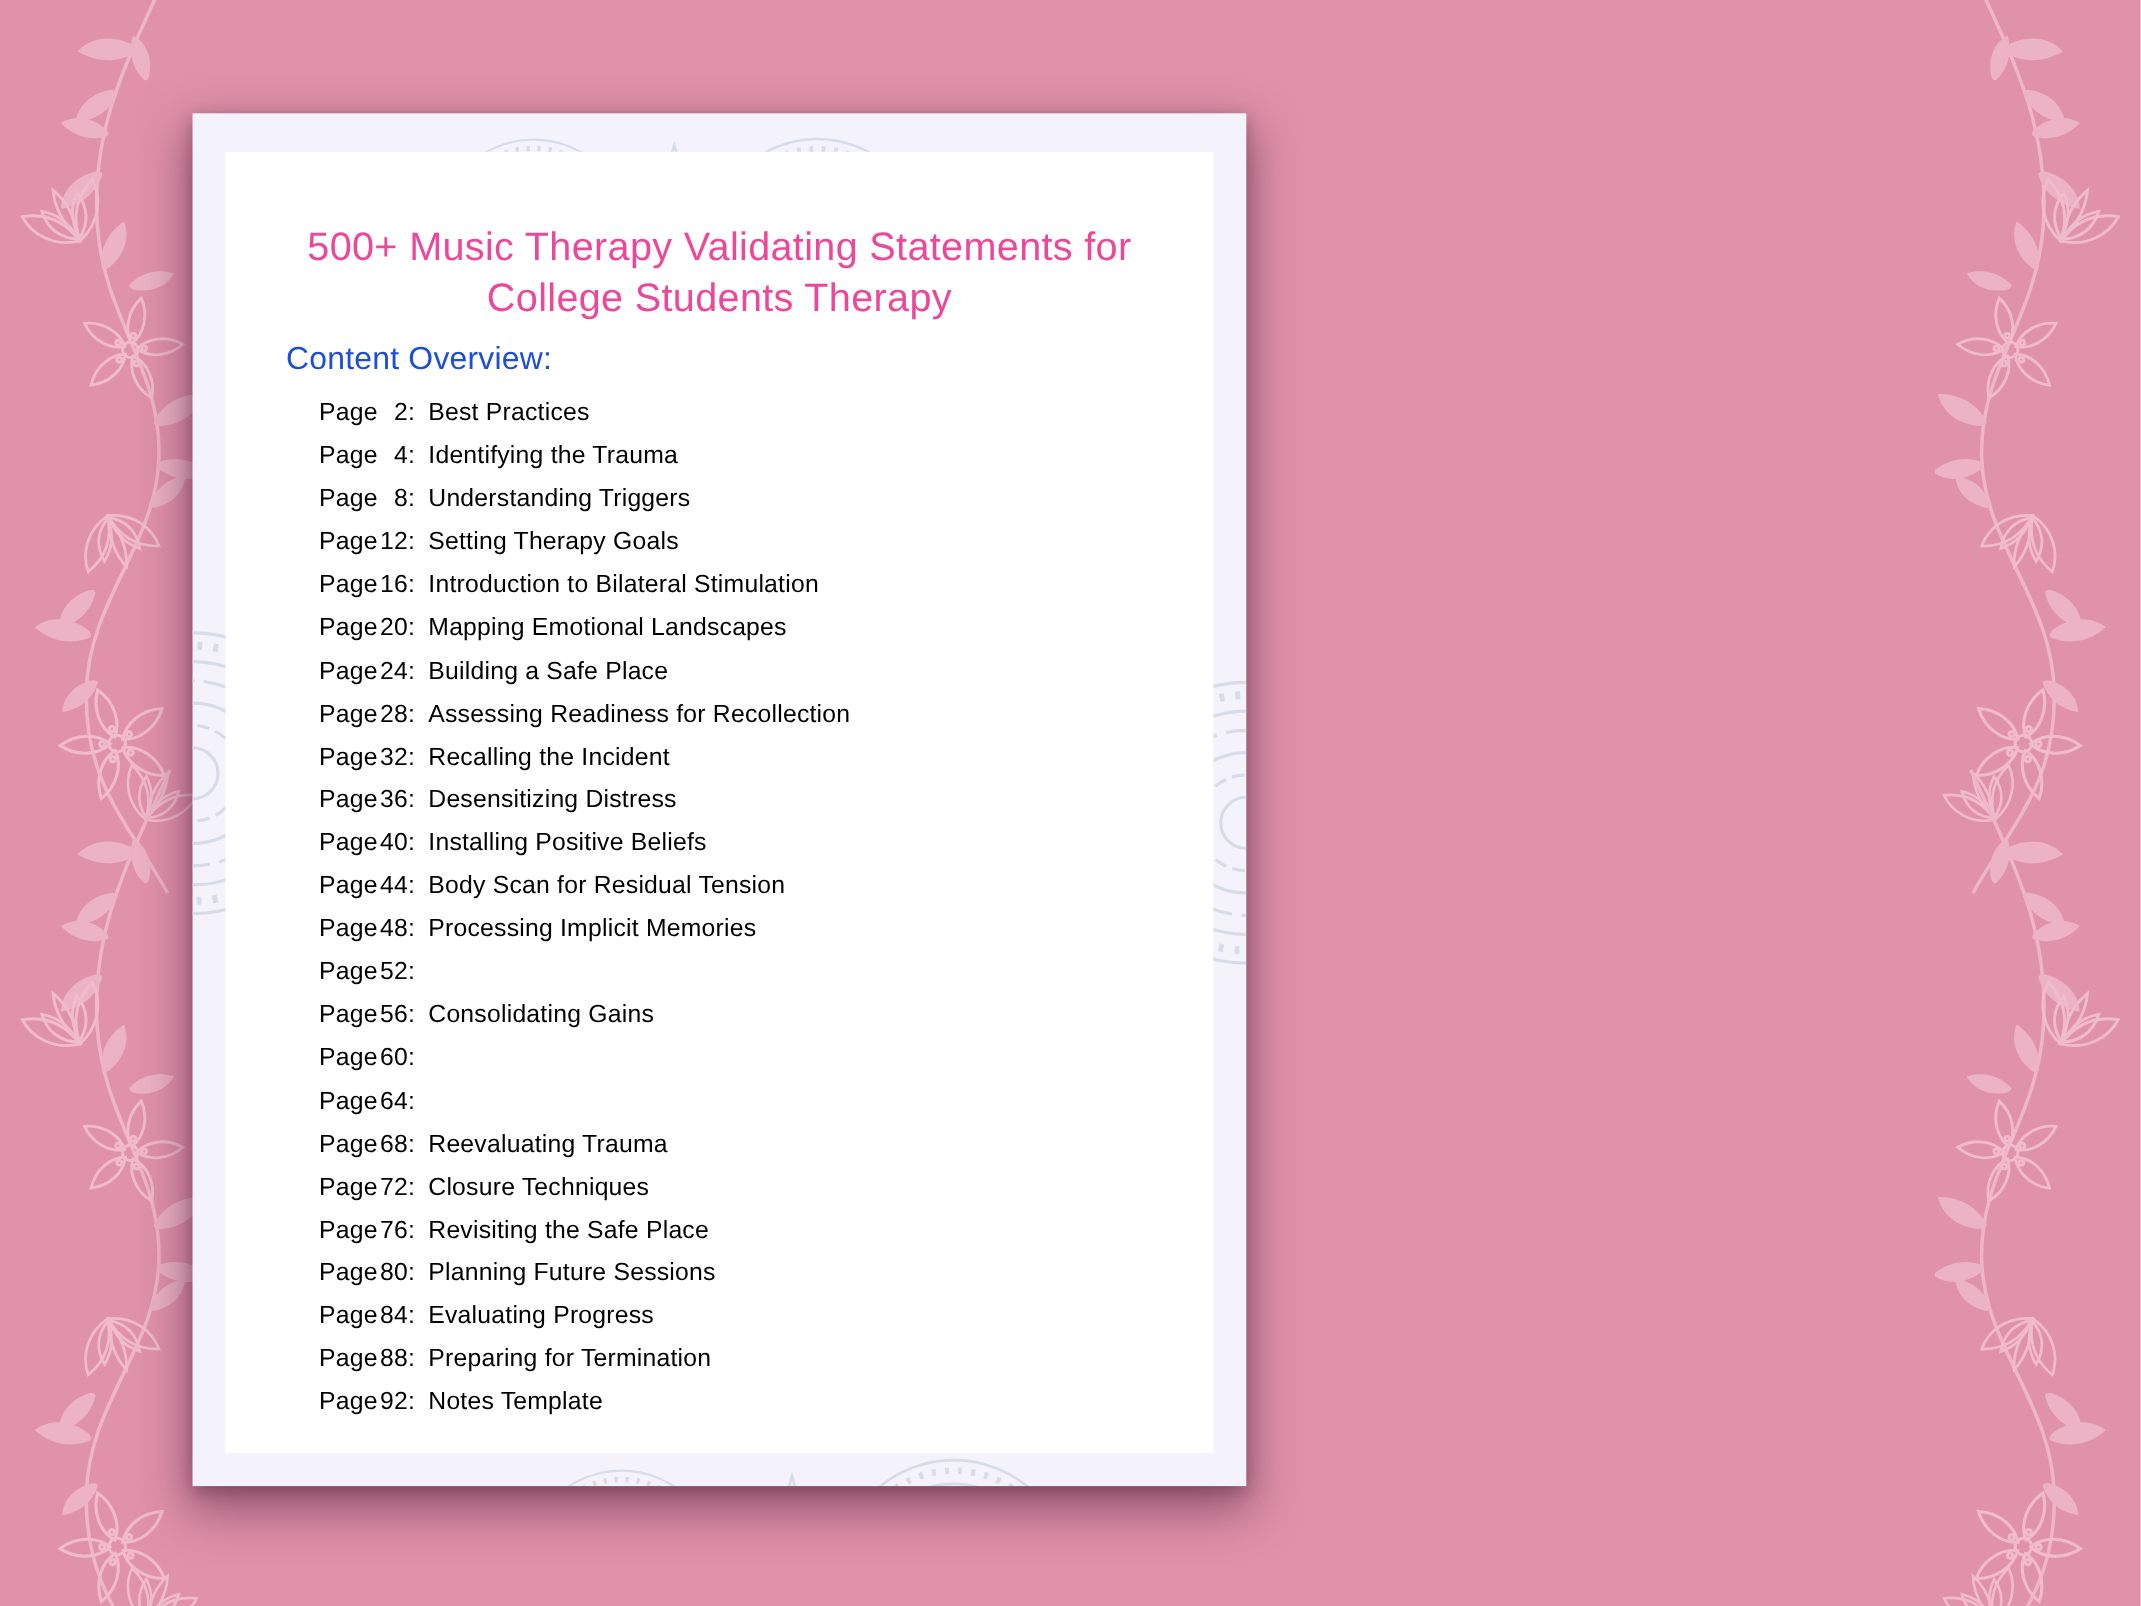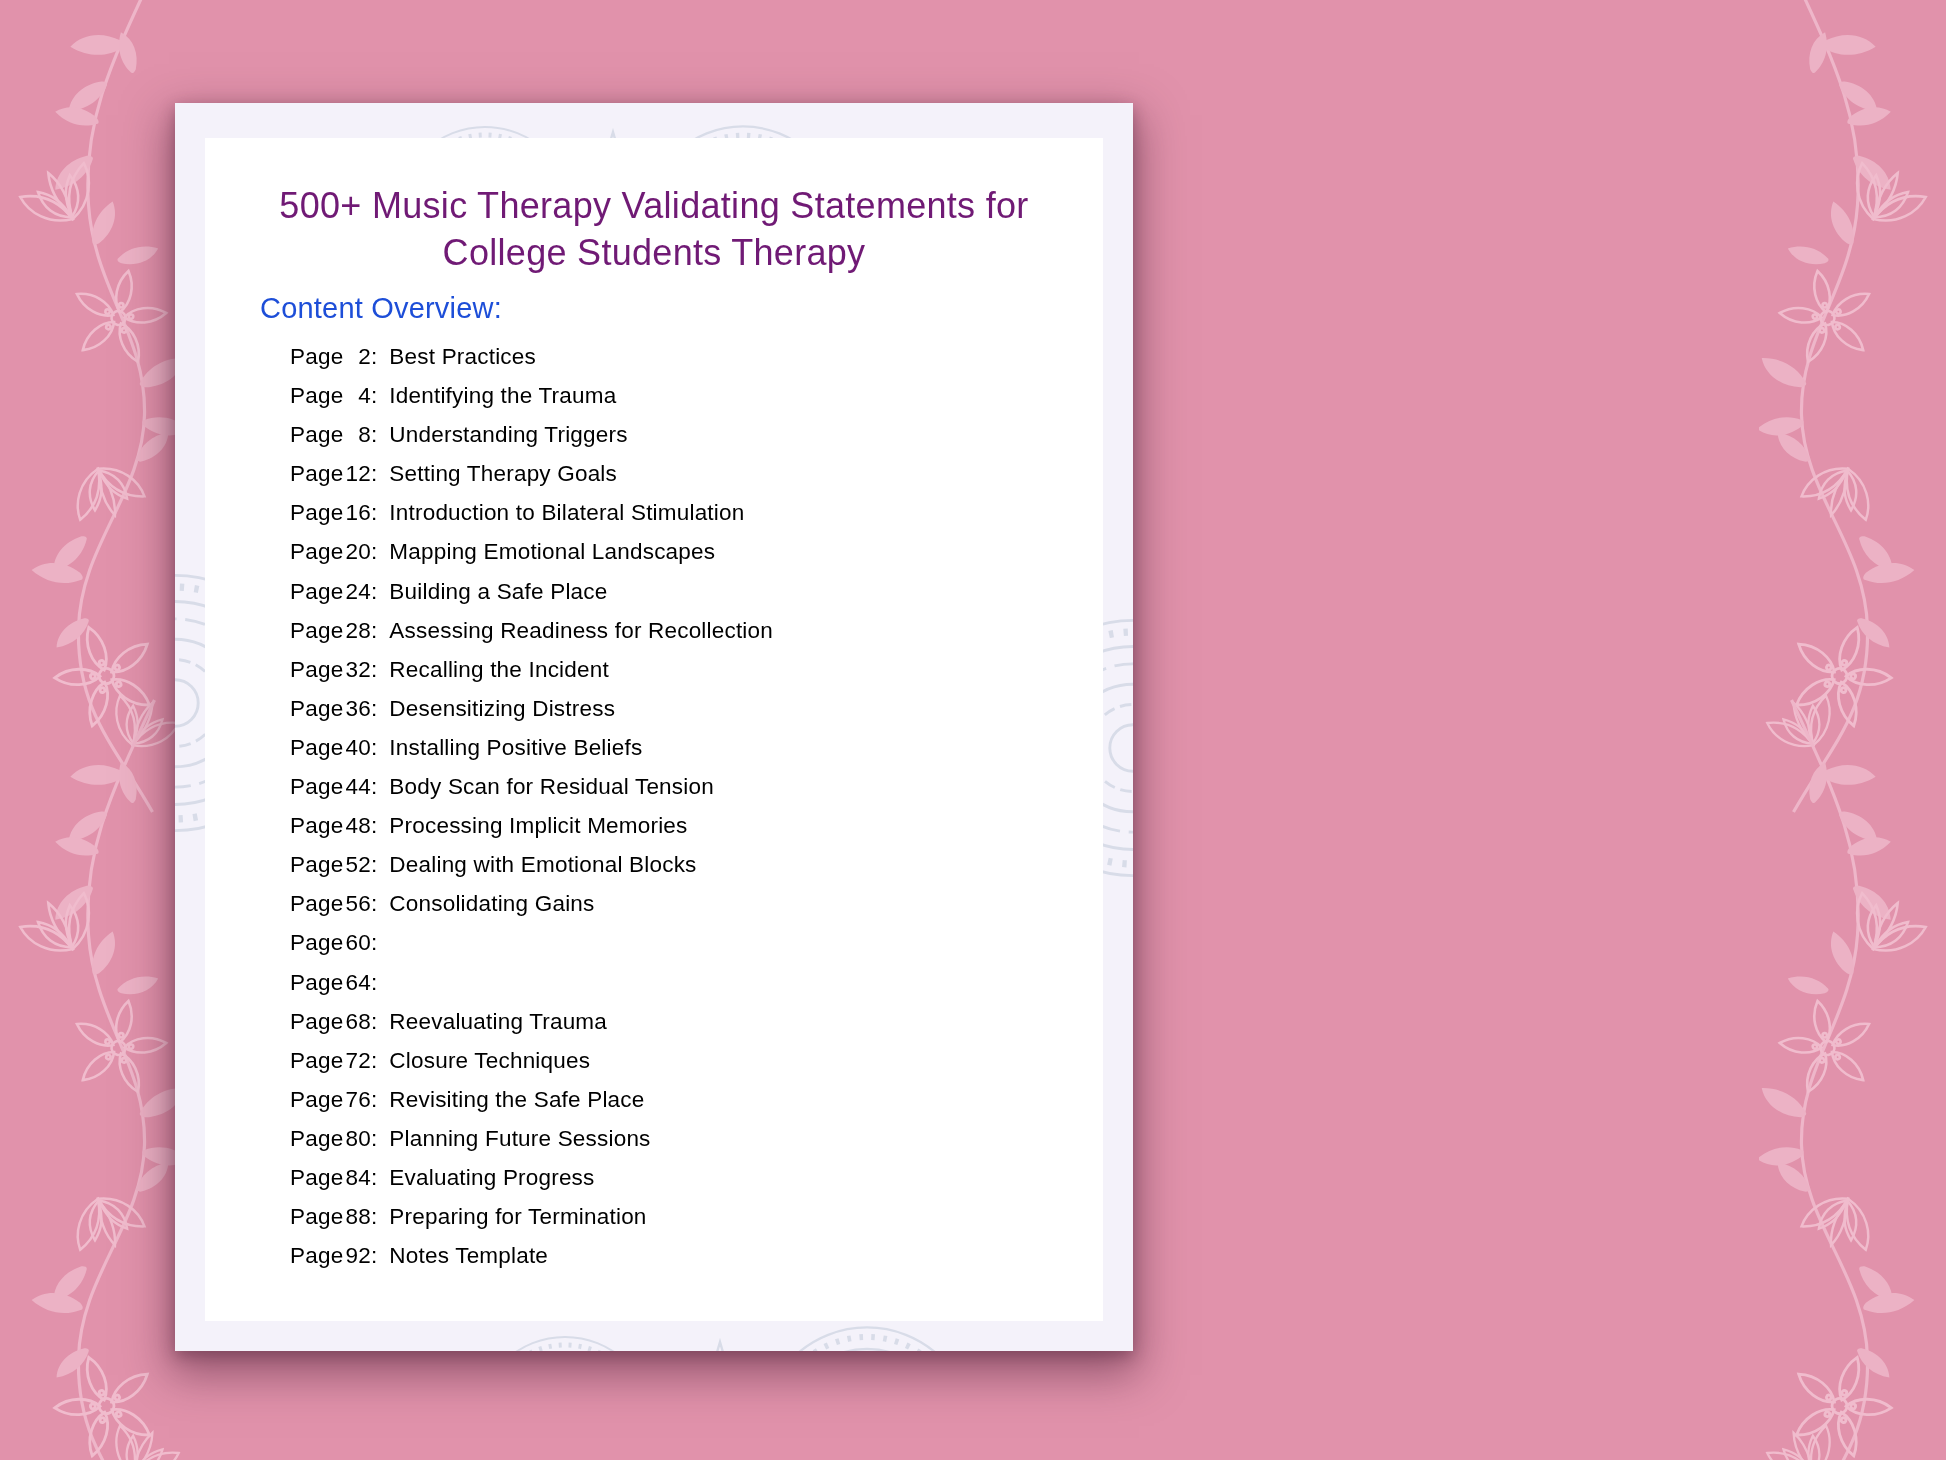--- a/index.html
+++ b/index.html
@@ -27,23 +27,23 @@
   }
   .mandalas{position:absolute;left:0;top:0;width:958px;height:1248px;z-index:1;}
   .mandalas use{fill:none;stroke:#d8dce8;stroke-width:2.4;}
   .doc-page{
     position:absolute;left:30px;top:35px;
     width:898px;height:1183px;
     background:#ffffff;
     z-index:2;
   }
   .doc-title{
-    margin:44px auto 0;
+    margin:62px auto 0;
     font-size:36px;line-height:47px;font-weight:400;
-    color:#701a75;text-align:center;white-space:pre-line;
+    color:#ec4899;text-align:center;white-space:pre-line;
     letter-spacing:.3px;
   }
   .overview{
     margin:15px 0 0 55px;
     font-size:29px;line-height:34px;font-weight:400;
     color:#1d4ed8;letter-spacing:.2px;
   }
   .toc{
     list-style:none;margin:12px 0 0 85px;padding:0;
     font-size:22.5px;color:#000000;letter-spacing:.2px;
@@ -212,21 +212,20 @@
           <span class="toc-title">Body Scan for Residual Tension</span>
         </li>
           <li>
           <span class="toc-word">Page</span>
           <span class="toc-num">48:</span>
           <span class="toc-title">Processing Implicit Memories</span>
         </li>
           <li>
           <span class="toc-word">Page</span>
           <span class="toc-num">52:</span>
-          <span class="toc-title">Dealing with Emotional Blocks</span>
         </li>
           <li>
           <span class="toc-word">Page</span>
           <span class="toc-num">56:</span>
           <span class="toc-title">Consolidating Gains</span>
         </li>
           <li>
           <span class="toc-word">Page</span>
           <span class="toc-num">60:</span>
         </li>

